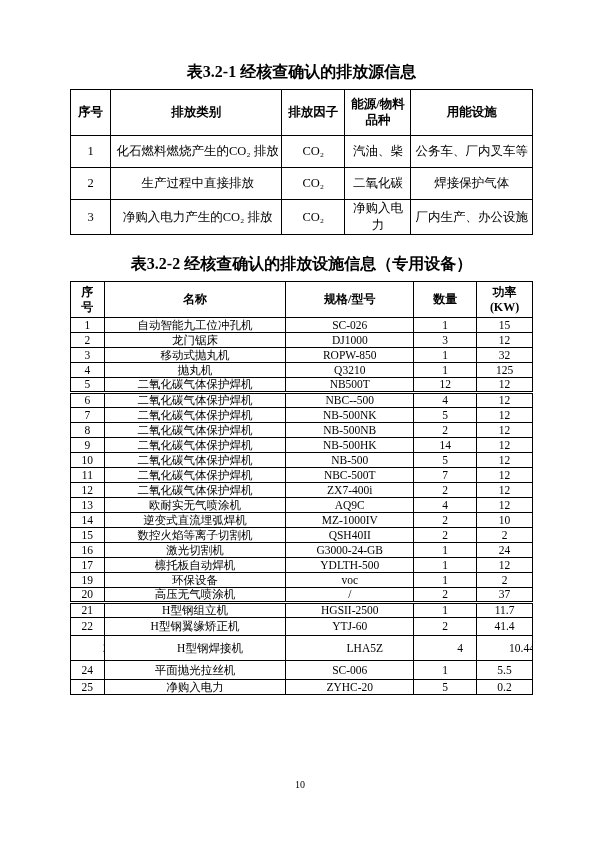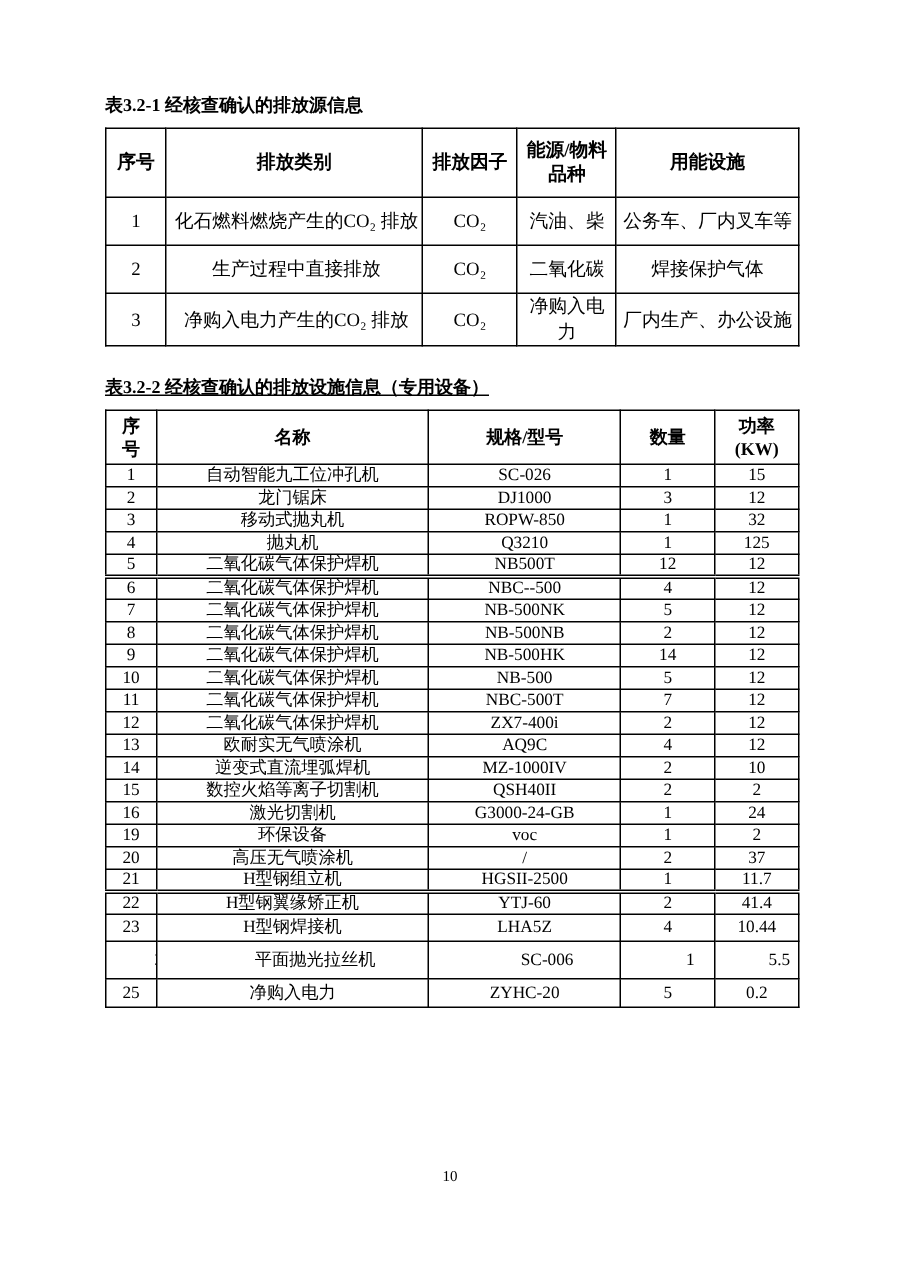--- a/index.html
+++ b/index.html
@@ -16,26 +16,26 @@
     padding:62px 67px 0 70px;
     overflow:hidden;
   }
   .intro {
     margin:0 0 13px 0;
     font-size:13px;
     line-height:1.35;
     text-indent:2em;
   }
   .tbl-title {
-    text-align:left;
+    text-align:center;
     font-weight:bold;
-    font-size:12px;
+    font-size:16px;
     margin:0 0 6px 0;
   }
-  .tbl-title.t2 { margin-top:19px;text-decoration:underline; }
+  .tbl-title.t2 { margin-top:19px; }
   table {
     width:100%;
     border-collapse:collapse;
     table-layout:fixed;
   }
   th, td {
     border:1px solid #000;
     text-align:center;
     vertical-align:middle;
     padding:0 2px;
@@ -272,20 +272,27 @@
   </tr>
 
   <tr>
     <td data-cell="0">16</td>
     <td data-cell="1">激光切割机</td>
     <td data-cell="2">G3000-24-GB</td>
     <td data-cell="3">1</td>
     <td data-cell="4">24</td>
   </tr>
 
+  <tr>
+    <td data-cell="0">17</td>
+    <td data-cell="1">檩托板自动焊机</td>
+    <td data-cell="2">YDLTH-500</td>
+    <td data-cell="3">1</td>
+    <td data-cell="4">12</td>
+  </tr>
 
 
   <tr>
     <td data-cell="0">19</td>
     <td data-cell="1">环保设备</td>
     <td data-cell="2">voc</td>
     <td data-cell="3">1</td>
     <td data-cell="4">2</td>
   </tr>
 

